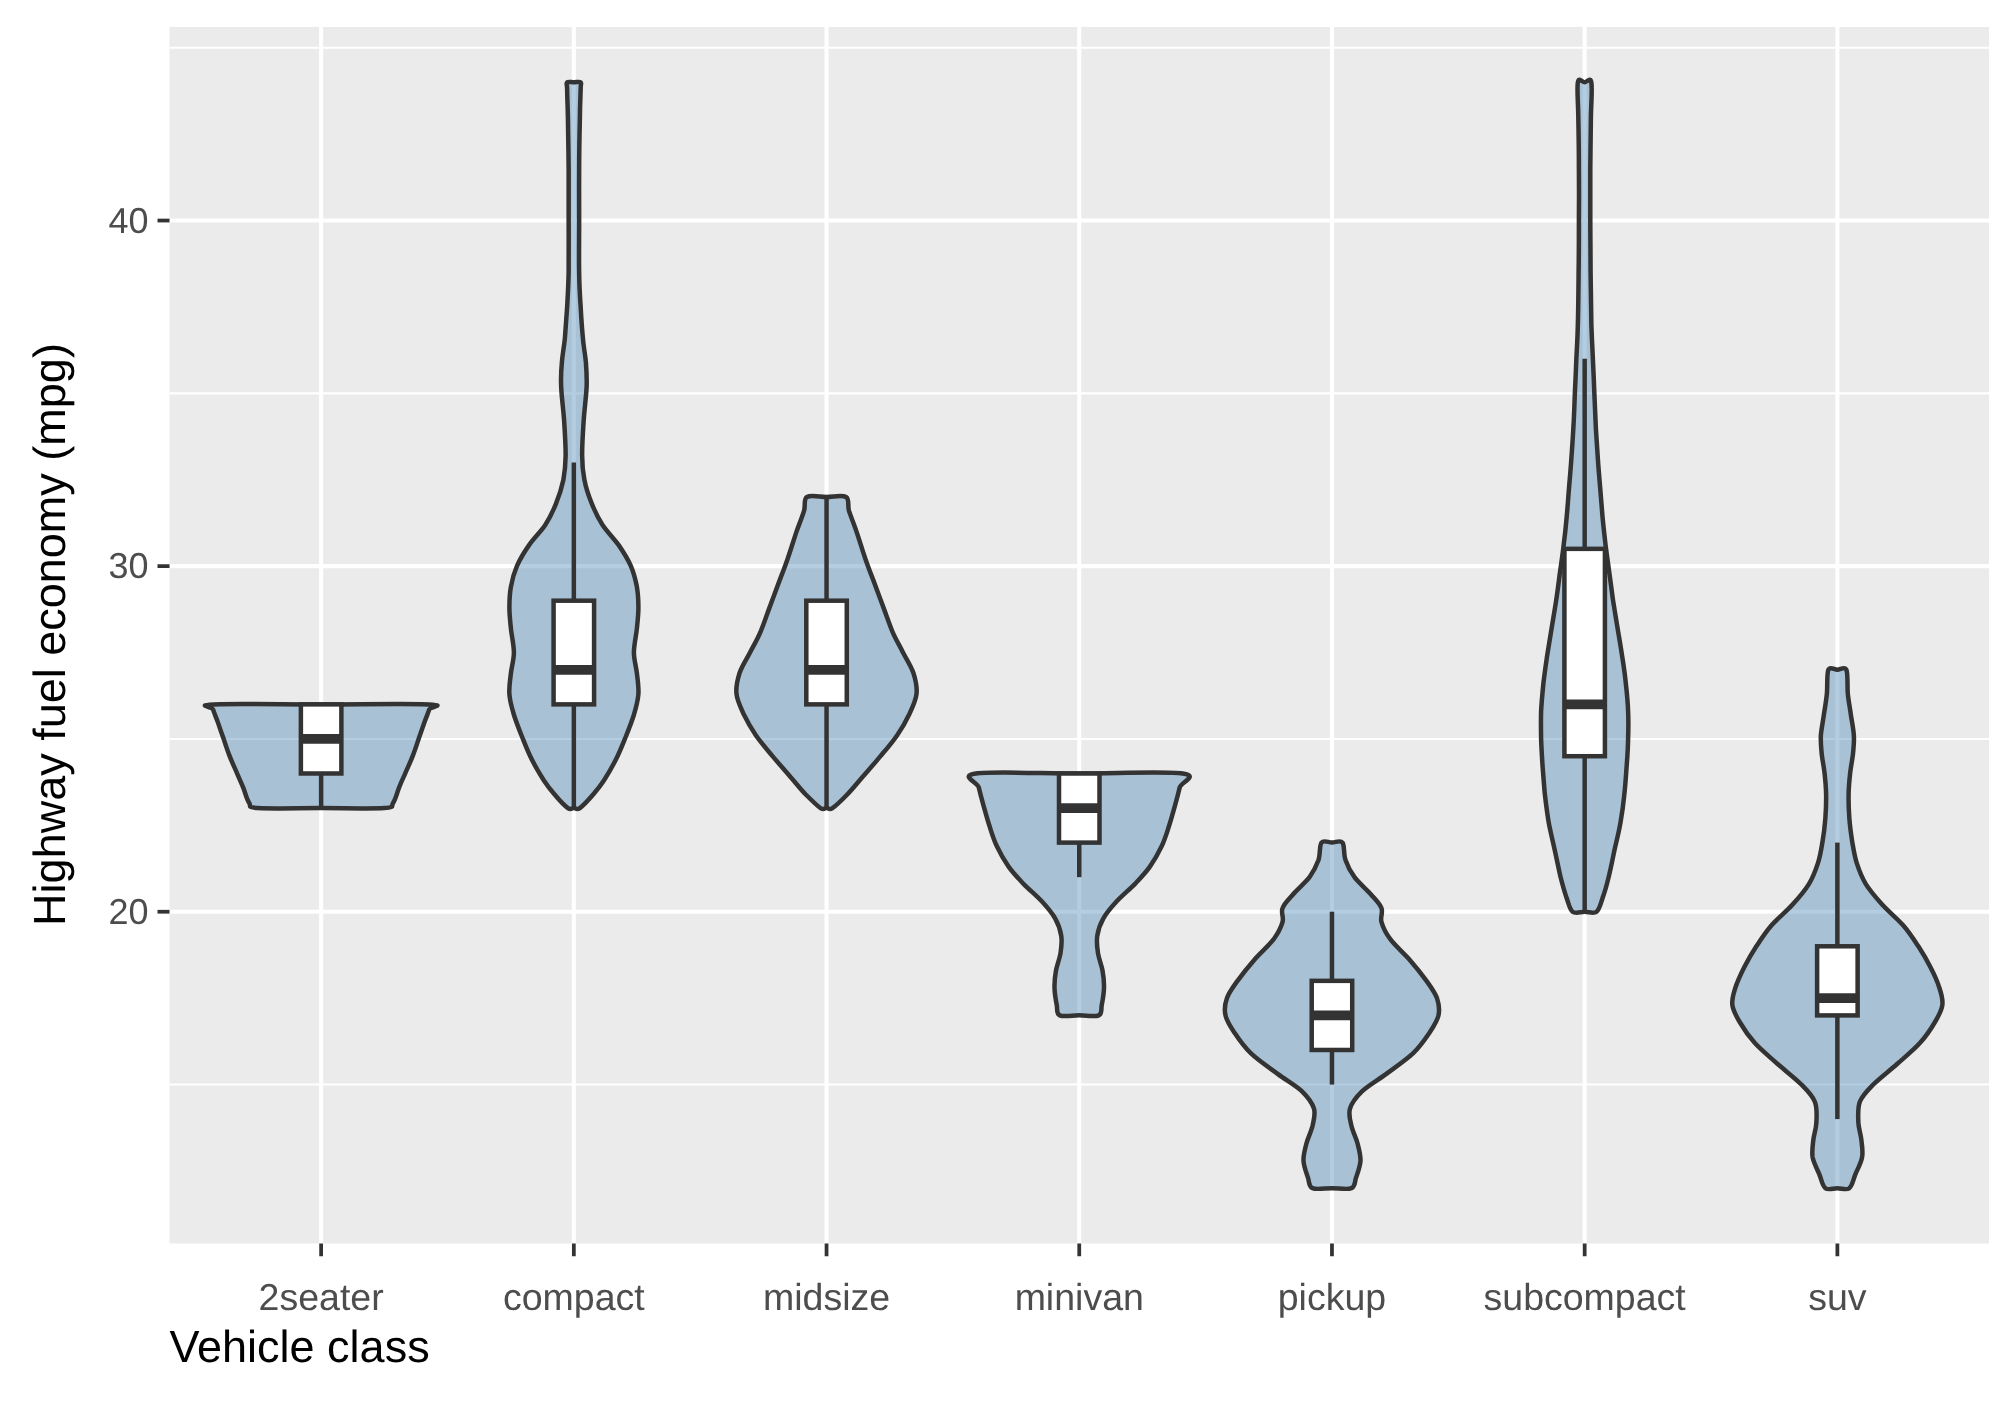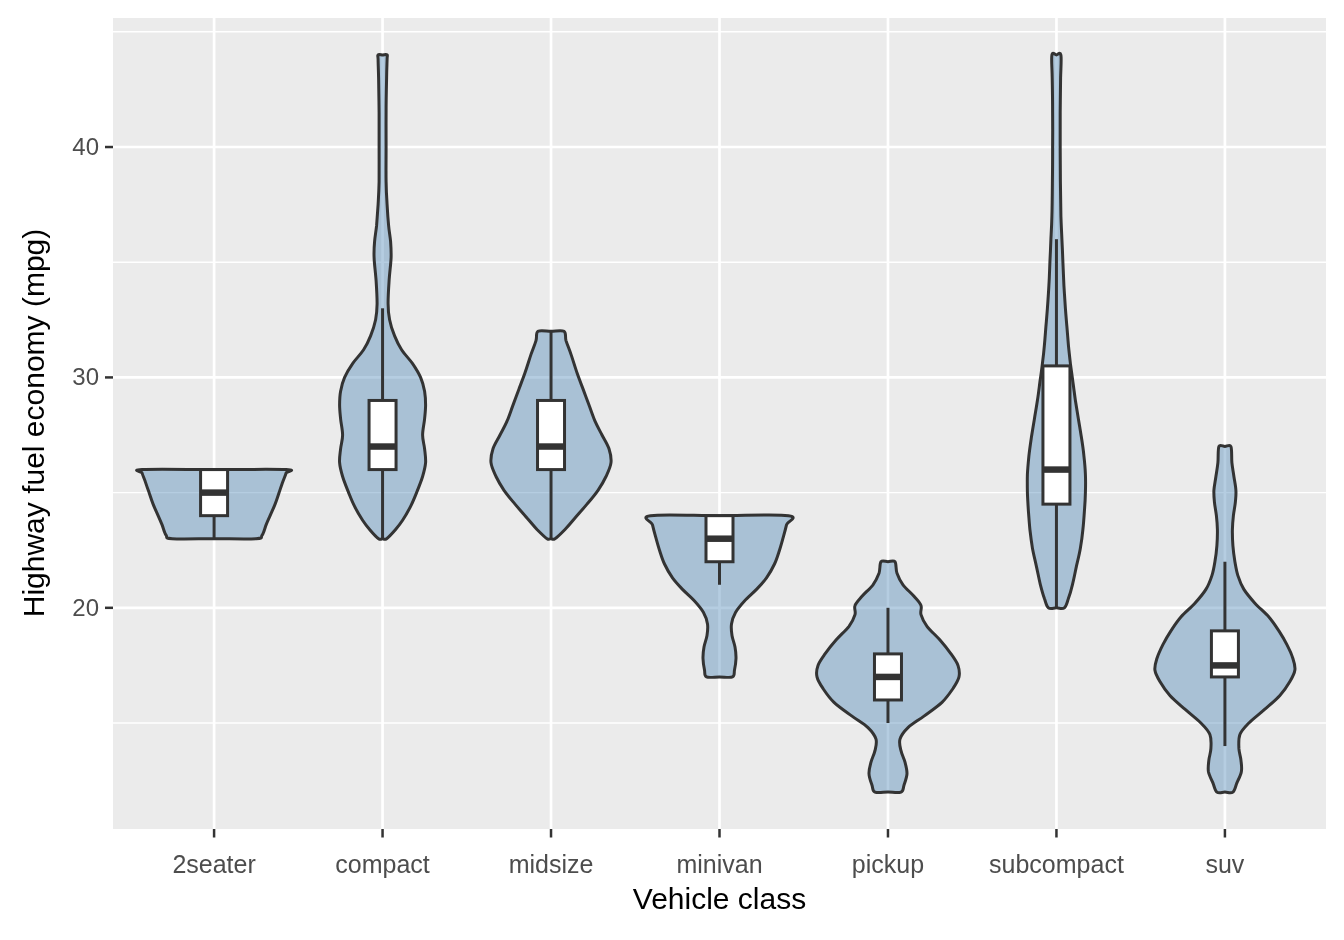--- a/index.html
+++ b/index.html
@@ -15,21 +15,21 @@
     position:absolute;
     color:#000000;
     font-size:30px;
     line-height:1;
     white-space:nowrap;
   }
   .x-title{
     left:113px;
     top:884px;
     width:1213px;
-    text-align:center;
+    text-align:left;
   }
   .y-title{
     left:34px;
     top:423px;
     transform:translate(-50%,-50%) rotate(-90deg);
   }
 </style>
 </head>
 <body>
 

